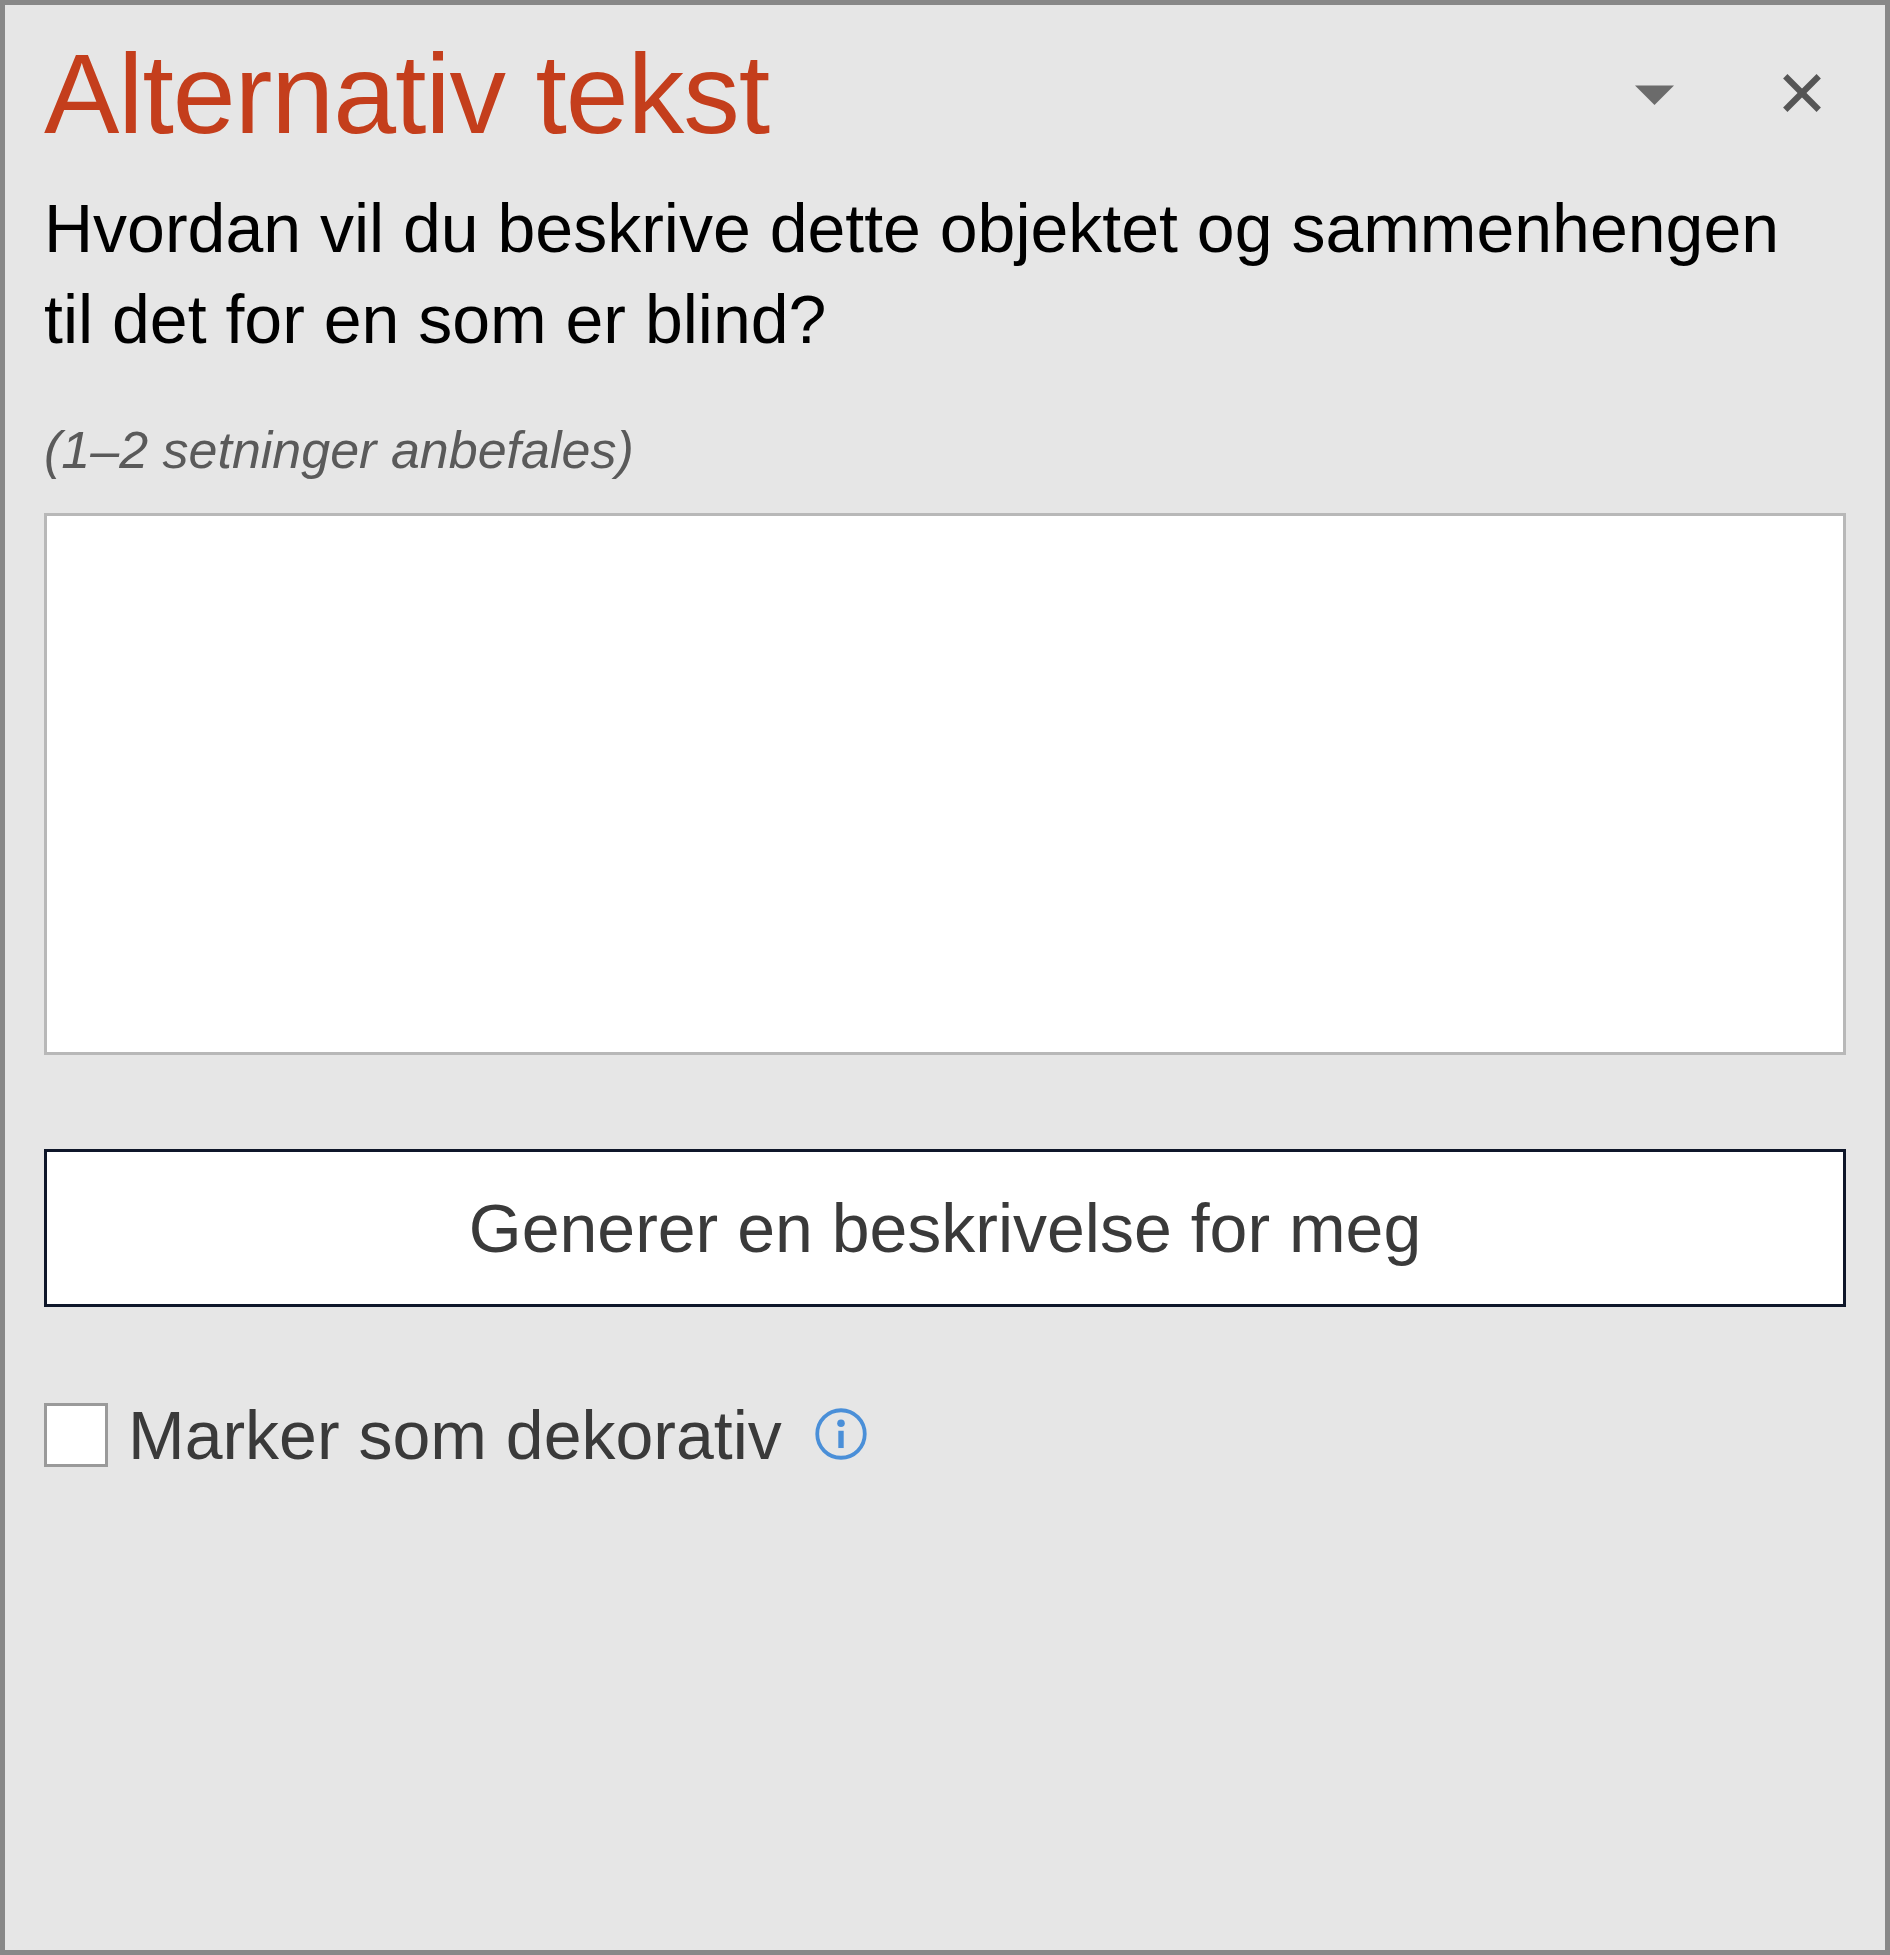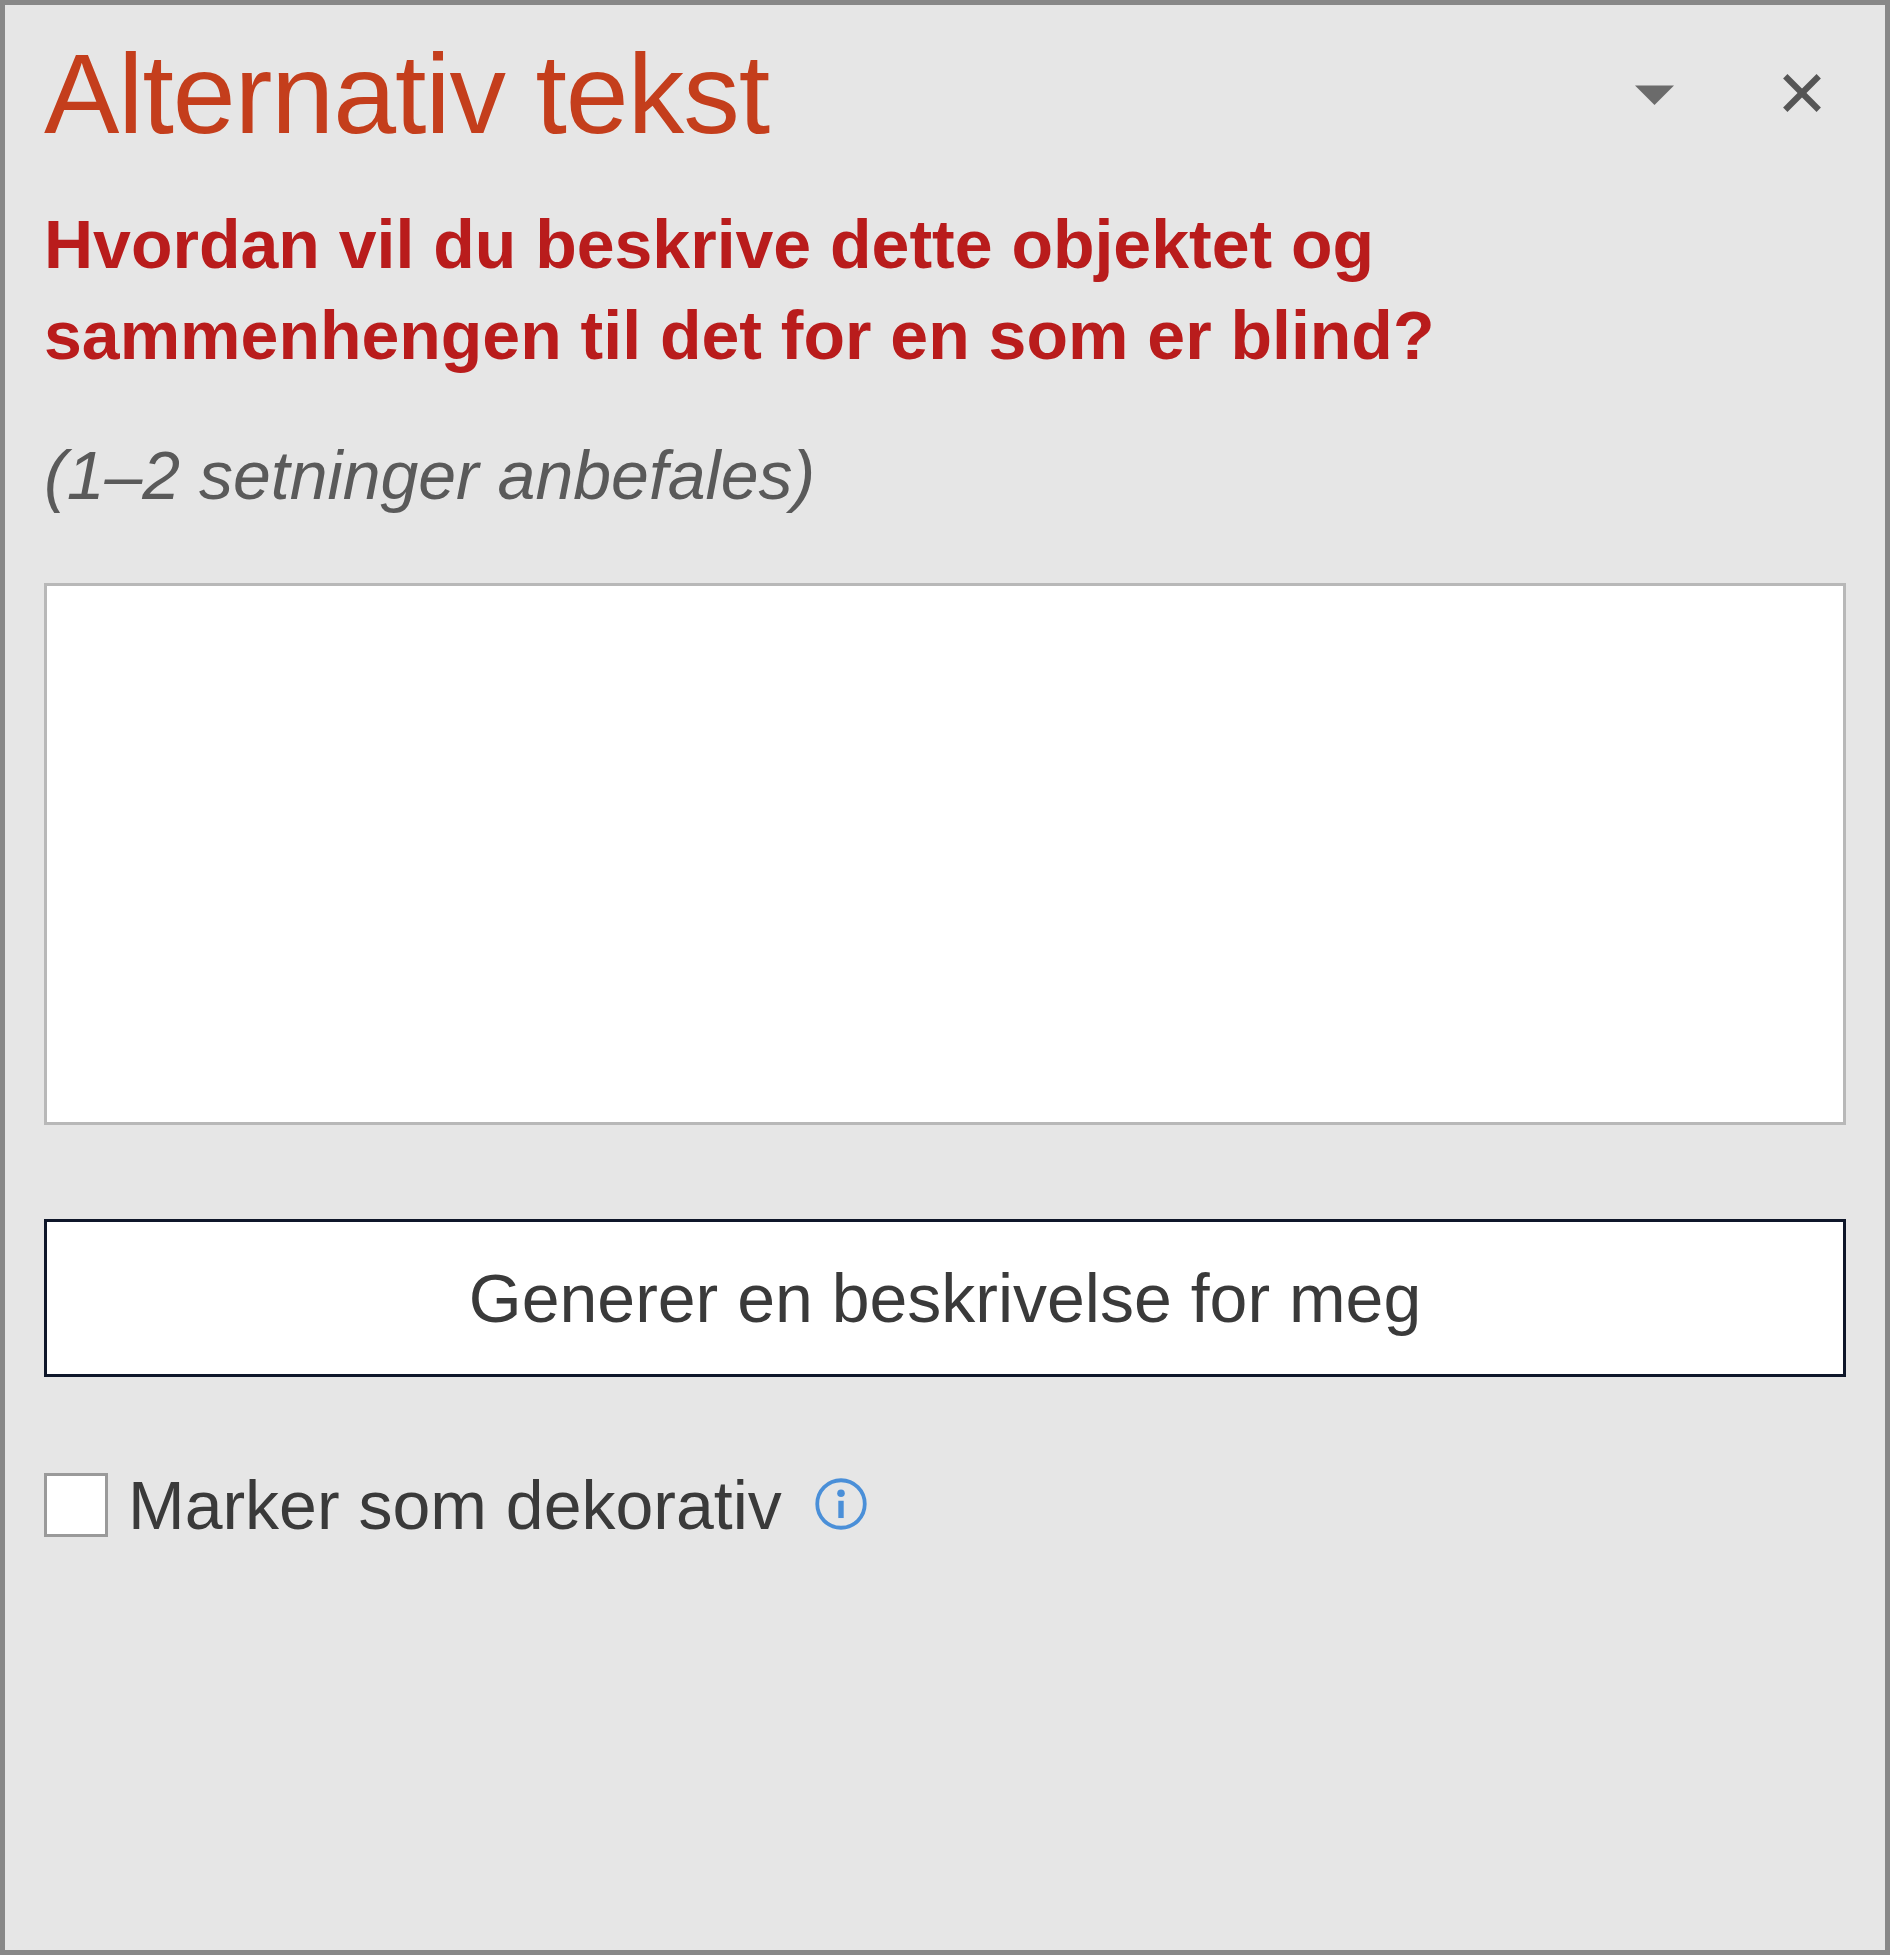--- a/index.html
+++ b/index.html
@@ -50,31 +50,30 @@
     height: 49px;
     display: flex;
     align-items: center;
     justify-content: center;
     cursor: pointer;
   }
   .close-btn svg { width: 44px; height: 44px; stroke: #555; stroke-width: 14; fill: none; }
 
   .prompt-text {
     font-size: 68px;
-    color: #b91c1c;
+    color: #000000;
     line-height: 1.35;
     margin-bottom: 54px;
-    font-weight: 700;
-    margin-top: 16px;
+    font-weight: 400;
   }
   .hint-text {
-    font-size: 68px;
+    font-size: 52px;
     color: #5a5a5a;
     font-style: italic;
-    margin-bottom: 69px;
+    margin-bottom: 33px;
     font-weight: 400;
   }
   .alt-textarea {
     width: 100%;
     height: 542px;
     background: #ffffff;
     border: 3px solid #b8b8b8;
     resize: none;
     font-size: 64px;
     padding: 19.7px;

